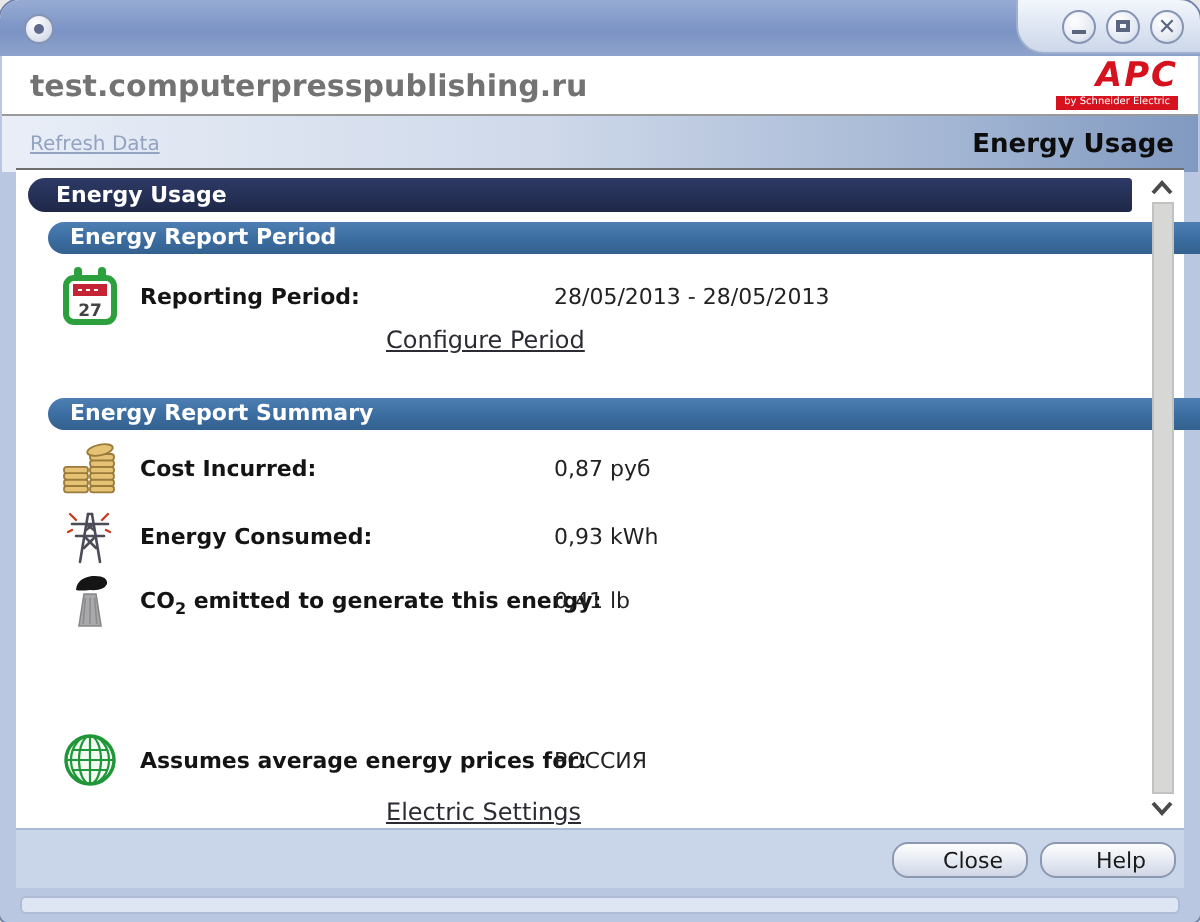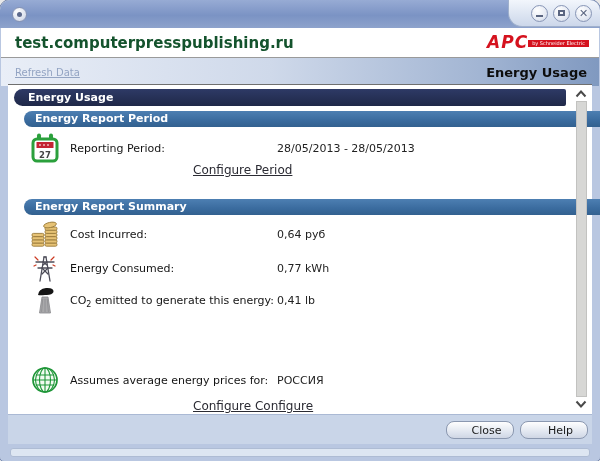--- a/index.html
+++ b/index.html
@@ -20,42 +20,42 @@
   .winbtn{width:17px;height:17px;border-radius:50%;border:1px solid #8795b5;box-sizing:border-box;
           background:radial-gradient(circle at 35% 30%,#ffffff,#e3e8f2 65%,#c5cede);
           display:flex;align-items:center;justify-content:center;color:#5a6580;cursor:pointer;}
   .glyph-min{width:7px;height:2px;background:#5a6580;margin-top:6px;}
   .glyph-max{width:7px;height:6px;border:2px solid #5a6580;box-sizing:border-box;}
   .glyph-close{font-size:11px;font-weight:bold;line-height:1;color:#5a6580;}
   
   .header{position:absolute;left:1px;top:28px;width:598px;height:30px;background:#ffffff;
           border-bottom:1px solid #9a9a9a;display:flex;align-items:center;justify-content:space-between;
           padding:0 10px 0 14px;box-sizing:border-box;}
-  .hostname{font-size:15px;font-weight:bold;color:#14532d;letter-spacing:0;}
-  .apc{display:flex;flex-direction:row;align-items:center;line-height:1;}
+  .hostname{font-size:15px;font-weight:bold;color:#737373;letter-spacing:0;}
+  .apc{display:flex;flex-direction:column;align-items:flex-end;line-height:1;}
   .apc-brand{color:#d5121e;font-weight:800;font-style:italic;font-size:17px;letter-spacing:1px;}
   .apc-bar{background:#d5121e;color:#fff;font-size:5px;padding:1px 4px;margin-top:1px;white-space:nowrap;}
   
   .toolbar{position:absolute;left:1px;top:58px;width:598px;height:28px;
            background:linear-gradient(90deg,#e9eef7 0%,#cfd9ea 45%,#a2b5d3 80%,#8099c0 100%);
            display:flex;align-items:center;justify-content:space-between;padding:0 12px 0 14px;box-sizing:border-box;gap:20px;}
   .refresh-link{font-size:10px;color:#93a4c3;text-decoration:underline;cursor:pointer;}
   .page-title{font-size:13px;font-weight:bold;color:#0d0d0d;}
   
   .content{position:absolute;left:8px;top:84px;width:584px;height:330px;background:#ffffff;
            border-top:1px solid #6f6f6f;box-sizing:border-box;}
   .banner{position:absolute;left:6px;top:4px;width:552px;height:17px;box-sizing:border-box;
           background:linear-gradient(180deg,#2e3a66,#1f2848);border-radius:9px 2px 2px 9px;
           color:#fff;font-size:11px;font-weight:bold;line-height:17px;padding-left:14px;}
   .sec-hdr{position:absolute;left:16px;width:591px;height:16px;box-sizing:border-box;
            background:linear-gradient(180deg,#4d7fb2 0%,#3a6b9e 60%,#33618f 100%);
            border-radius:8px 2px 2px 8px;color:#fff;font-size:11px;font-weight:bold;line-height:16px;padding-left:11px;}
   .row{position:absolute;left:0;width:560px;height:34px;}
   .row-icon{position:absolute;left:22px;top:0;width:30px;height:30px;}
-  .row-label{position:absolute;left:62px;top:9px;font-size:11px;font-weight:normal;color:#141414;white-space:nowrap;}
+  .row-label{position:absolute;left:62px;top:9px;font-size:11px;font-weight:bold;color:#141414;white-space:nowrap;}
   .row-value{position:absolute;left:269px;top:9px;font-size:11px;color:#222;white-space:nowrap;}
   .row-label sub{font-size:8px;}
   .cfg-link{position:absolute;left:185px;font-size:12px;color:#2b2b33;text-decoration:underline;cursor:pointer;}
   
   .scrollbar{position:absolute;top:4px;right:4px;width:14px;height:320px;display:flex;flex-direction:column;align-items:center;}
   .scroll-arrow{width:14px;height:10px;display:flex;align-items:center;justify-content:center;cursor:pointer;}
   .scroll-track{flex:1;width:11px;background:#d7d7d5;border:1px solid #c2c2c0;box-sizing:border-box;margin:2px 0;}
   
   .footer{position:absolute;left:8px;top:414px;width:584px;height:30px;background:#c9d5e8;
           border-top:1px solid #aab9d4;display:flex;align-items:center;justify-content:flex-end;gap:6px;
@@ -130,21 +130,21 @@
           <rect x="15" y="24" width="12" height="3.2" rx="1.4"></rect>
           <rect x="15" y="20.8" width="12" height="3.2" rx="1.4"></rect>
           <rect x="15" y="17.6" width="12" height="3.2" rx="1.4"></rect>
           <rect x="15" y="14.4" width="12" height="3.2" rx="1.4"></rect>
           <rect x="15" y="11.2" width="12" height="3.2" rx="1.4"></rect>
           <rect x="15" y="8" width="12" height="3.2" rx="1.4"></rect>
           <ellipse cx="20" cy="6" rx="6.5" ry="2.6" transform="rotate(-12 20 6)"></ellipse>
         </g>
       </svg>
       <span class="row-label">Cost Incurred:</span>
-      <span class="row-value">0,64 руб</span>
+      <span class="row-value">0,87 руб</span>
     </div>
 
     <div class="row" style="top:168px;">
       <svg class="row-icon" viewBox="0 0 30 30">
         <g stroke="#4c4c58" stroke-width="1.3" fill="none" stroke-linecap="round">
           <path d="M10 28 L14 4"></path>
             <path d="M20 28 L16 4"></path>
             <path d="M14 4 L16 4"></path>
           <path d="M6 9 L24 9"></path>
             <path d="M8 15 L22 15"></path>
@@ -154,21 +154,21 @@
             <path d="M13 9 L17 12"></path>
         </g>
         <g stroke="#cc3a22" stroke-width="1.2" fill="none" stroke-linecap="round">
           <path d="M5 4 L8 7"></path>
             <path d="M24 4 L21 7"></path>
             <path d="M4 13 L6 12"></path>
             <path d="M25 13 L23 12"></path>
         </g>
       </svg>
       <span class="row-label">Energy Consumed:</span>
-      <span class="row-value">0,77 kWh</span>
+      <span class="row-value">0,93 kWh</span>
     </div>
 
     <div class="row" style="top:200px;">
       <svg class="row-icon" viewBox="0 0 30 30">
         <path d="M12 12 L9.5 28 L20.5 28 L18 12 Z" fill="#a9a9ab" stroke="#87878a" stroke-width="0.8"></path>
         <line x1="12.7" y1="14" x2="11.6" y2="27" stroke="#8c8c8f" stroke-width="0.8"></line>
         <line x1="15" y1="14" x2="15" y2="27" stroke="#8c8c8f" stroke-width="0.8"></line>
         <line x1="17.3" y1="14" x2="18.4" y2="27" stroke="#8c8c8f" stroke-width="0.8"></line>
         <path d="M8 10 Q8.5 4 16 3 Q24 2.5 23.5 7 Q22 10.5 15 10 Q10 10.5 8 10 Z" fill="#151515"></path>
       </svg>
@@ -183,21 +183,21 @@
         <ellipse cx="15" cy="15" rx="5.5" ry="12" fill="none" stroke="#1f9638" stroke-width="1.1"></ellipse>
         <ellipse cx="15" cy="15" rx="9.5" ry="12" fill="none" stroke="#1f9638" stroke-width="1.1"></ellipse>
         <line x1="15" y1="3" x2="15" y2="27" stroke="#1f9638" stroke-width="1.1"></line>
         <line x1="6" y1="10" x2="24" y2="10" stroke="#1f9638" stroke-width="1.1"></line>
         <line x1="3.2" y1="15" x2="26.8" y2="15" stroke="#1f9638" stroke-width="1.1"></line>
         <line x1="6" y1="20" x2="24" y2="20" stroke="#1f9638" stroke-width="1.1"></line>
       </svg>
       <span class="row-label">Assumes average energy prices for:</span>
       <span class="row-value">РОССИЯ</span>
     </div>
-    <a class="cfg-link" style="top:314px;">Configure Configure</a>
+    <a class="cfg-link" style="top:314px;">Electric Settings</a>
 
     <div class="scrollbar">
       <div class="scroll-arrow">
         <svg width="12" height="8">
             <polyline points="1.5,6.5 6,1.5 10.5,6.5" stroke="#4a4a4a" stroke-width="2" fill="none"></polyline>
           </svg>
       </div>
       <div class="scroll-track"></div>
       <div class="scroll-arrow">
         <svg width="12" height="8">

